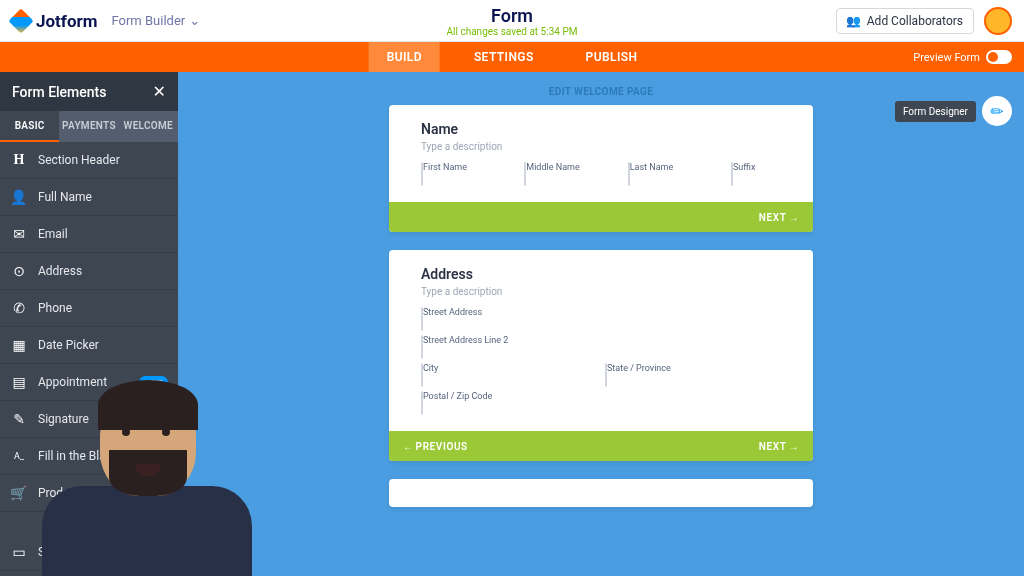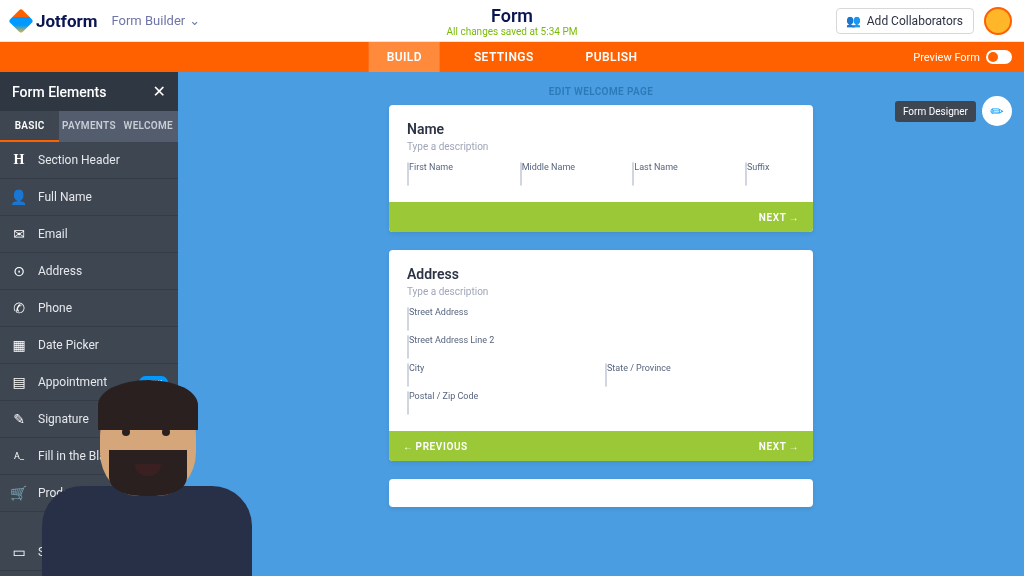--- a/index.html
+++ b/index.html
@@ -28,21 +28,21 @@
 .sidetab{flex:1;text-align:center;padding:9px 0;color:#c8cdd6;letter-spacing:.3px}
 .sidetab.active{color:#fff;border-bottom:2px solid #ff6100;background:#3e4652}
 .elemlist{flex:1;overflow:hidden}
 .elem{display:flex;align-items:center;padding:9px 10px;font-size:12px;color:#e6e8ec;border-bottom:1px solid #353c47;gap:10px}
 .eicon{width:18px;height:18px;display:flex;align-items:center;justify-content:center;color:#fff;font-size:14px}
 .badge{margin-left:auto;background:#0099ff;font-size:8px;padding:2px 6px;border-radius:8px;font-weight:600}
 .divider{font-size:9px;color:#8a919f;text-align:center;padding:6px 0;letter-spacing:.3px}
 .canvas{position:absolute;left:178px;top:72px;right:0;bottom:0;overflow:hidden}
 .welcome{text-align:center;color:#2a7ab8;font-size:10px;font-weight:600;letter-spacing:.4px;padding:14px 0 8px}
 .card{background:#fff;width:424px;margin:0 auto 18px;border-radius:4px;box-shadow:0 2px 4px rgba(0,0,0,.08)}
-.cardpad{padding:16px 18px 12px}
+.cardpad{padding:16px 32px 12px}
 .qlabel{font-size:14px;font-weight:600;color:#2c3345;margin-bottom:4px}
 .qdesc{font-size:10px;color:#a0a6b8;margin-bottom:10px}
 .row{display:flex;gap:8px;margin-bottom:4px}
 .inp{border:1px solid #d1d5e0;border-radius:3px;height:24px;background:#fff}
 .sublabel{font-size:9px;color:#57647e;margin-bottom:8px}
 .col{display:flex;flex-direction:row;flex:1}
 .col.sm{flex:0 0 50px}
 .footer{background:#9bc837;height:30px;display:flex;align-items:center;justify-content:flex-end;padding:0 14px;gap:6px;border-radius:0 0 4px 4px}
 .footer.both{justify-content:space-between}
 .fbtn{color:#fff;font-size:10px;font-weight:600;letter-spacing:.6px;display:flex;align-items:center;gap:2px}

